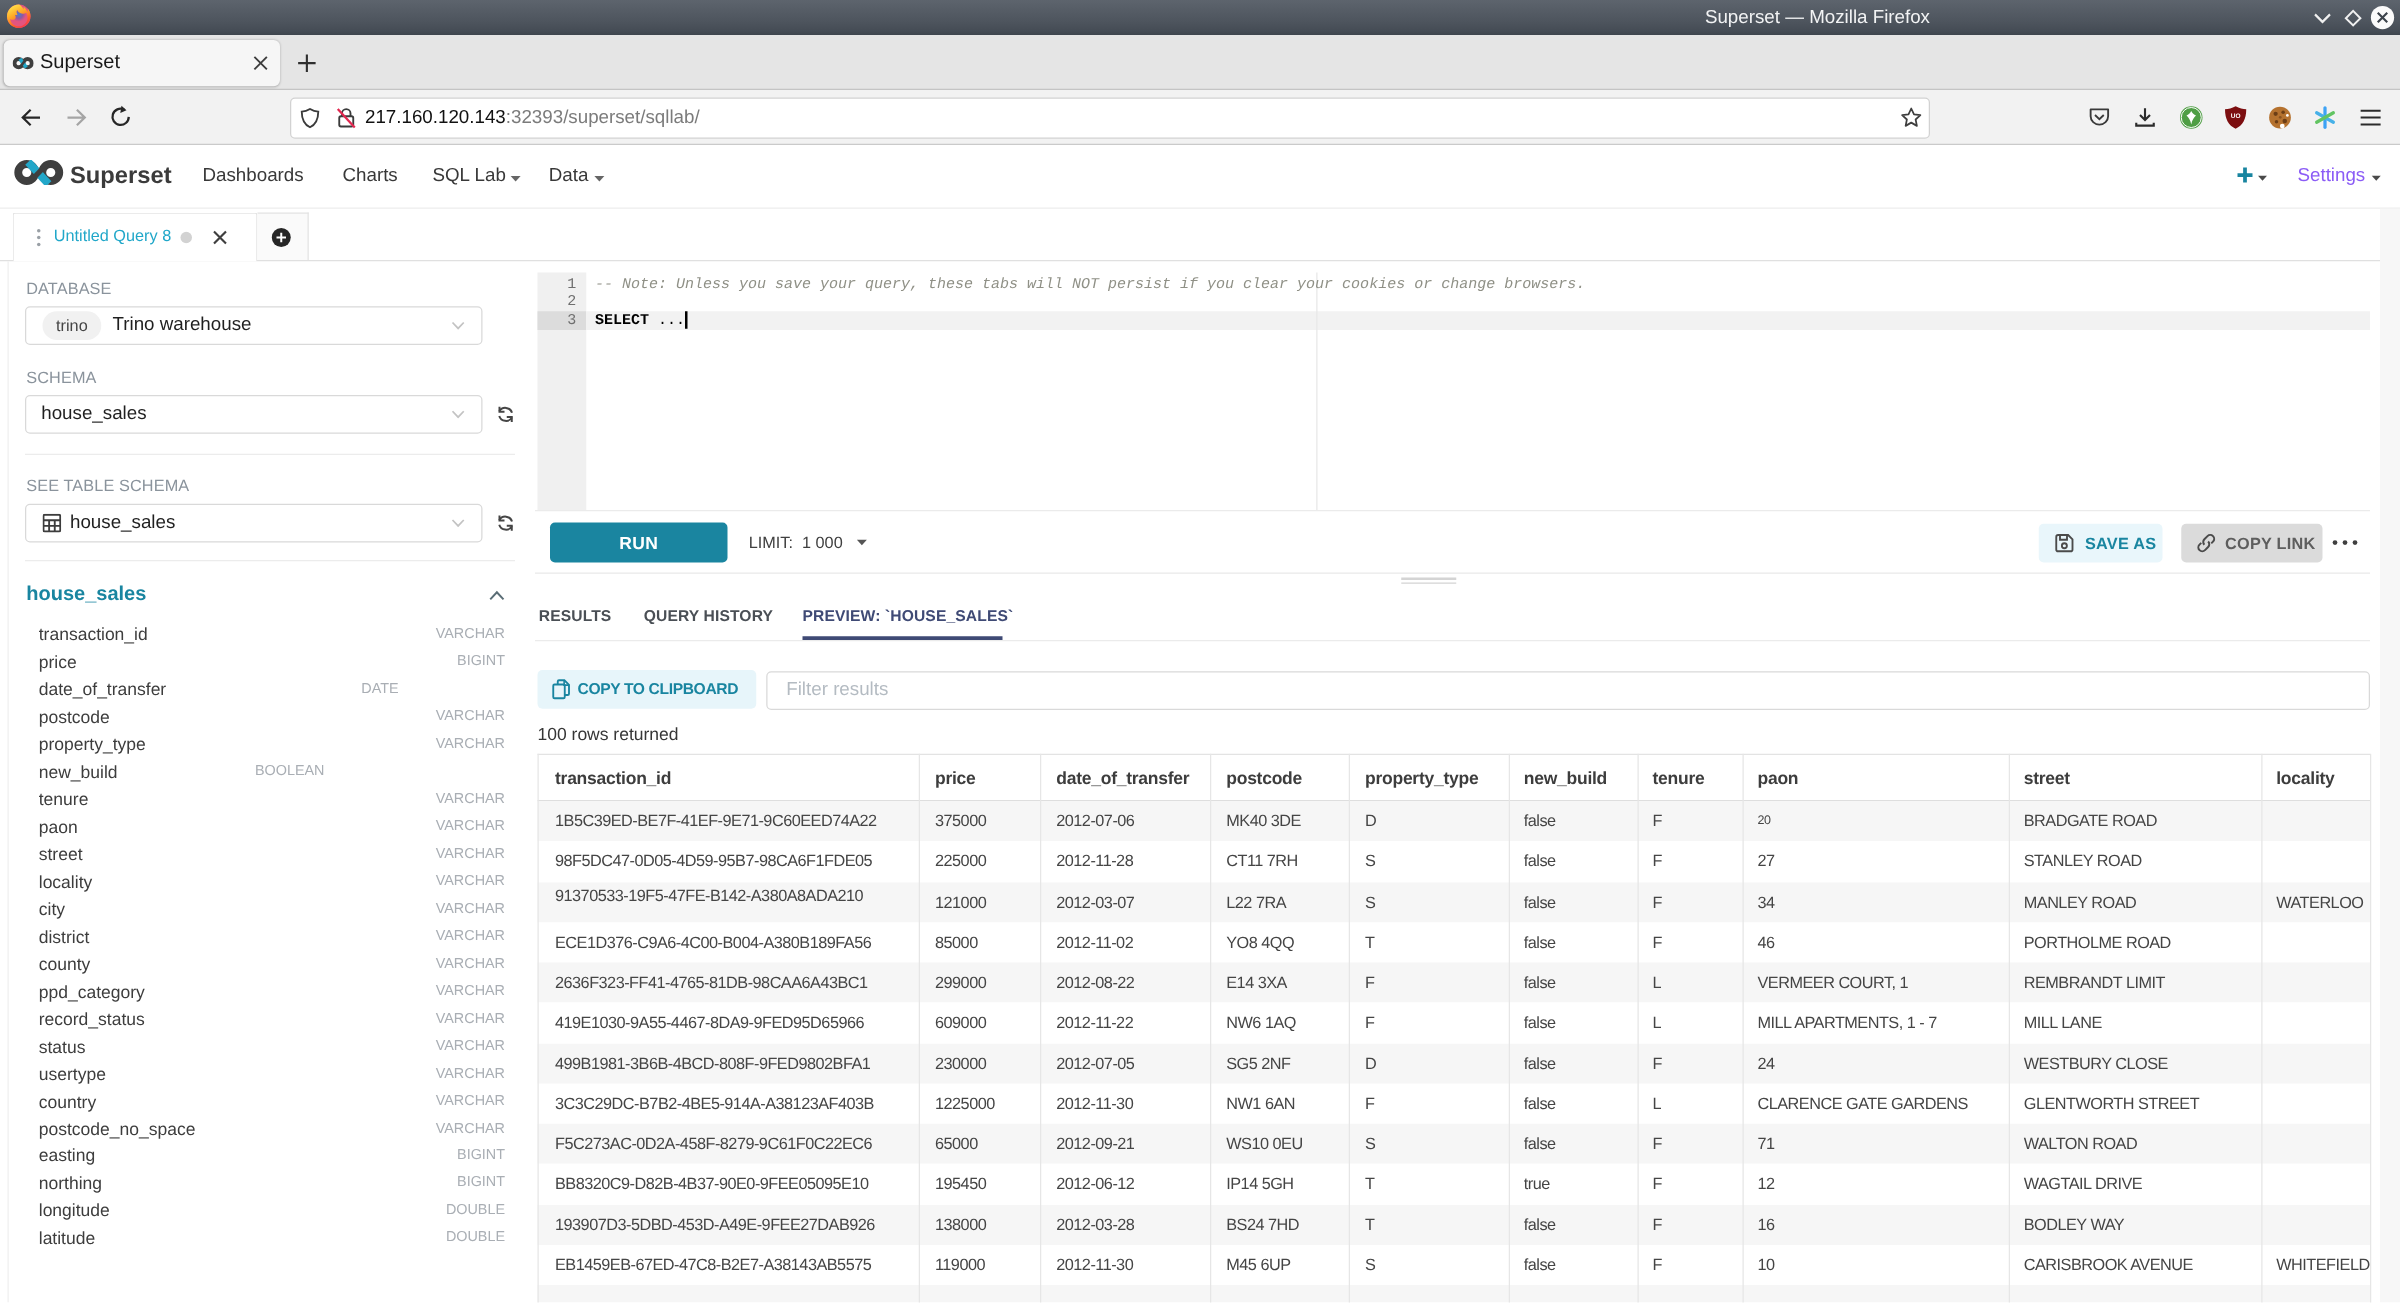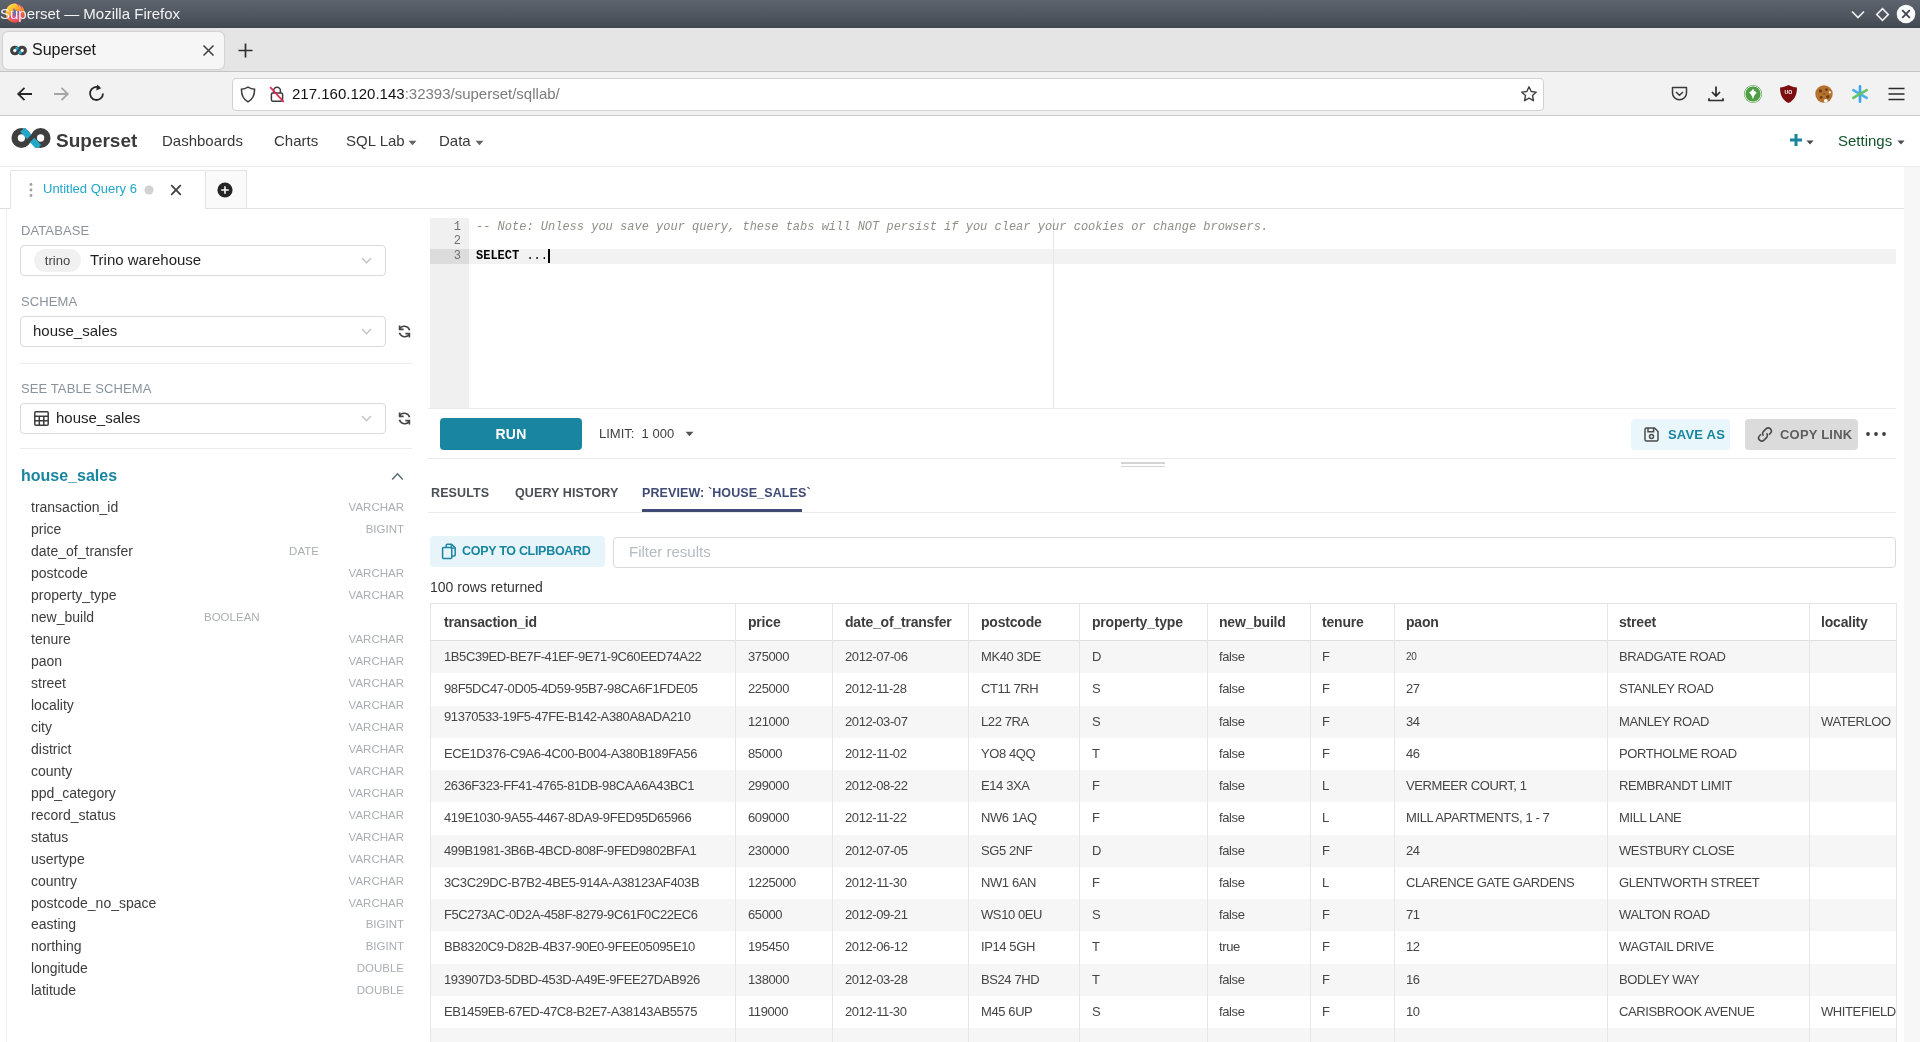--- a/index.html
+++ b/index.html
@@ -19,21 +19,21 @@
 <linearGradient id="ffo" x1="0.2" y1="0" x2="0.75" y2="1">
 <stop offset="0" stop-color="#ffe94d"></stop>
         <stop offset="0.4" stop-color="#ffa927"></stop>
         <stop offset="0.75" stop-color="#ff5b28"></stop>
         <stop offset="1" stop-color="#f0325c"></stop>
       </linearGradient>
     </defs>
 <circle cx="11" cy="11" r="9.4" fill="url(#ffg)"></circle>
 <path d="M11 1.6 C6 1.6 1.6 5.8 1.6 11 C1.6 16.4 5.9 20.4 11 20.4 C16.3 20.4 20.4 16 20.4 11 C20.4 8.5 19.5 6.2 18.1 4.6 C18.5 5.9 18.3 7 17.8 7.4 C17.3 5.6 16.2 4.2 14.8 3.3 C15.1 4.1 15.1 4.9 14.8 5.2 C13.6 3 11.8 1.6 11 1.6 Z M16.9 8.2 C17.6 9.3 18 10.7 18 12.1 C18 15.8 15 19 11.1 19 C7.4 19 4.6 16.4 4.1 13.1 C5.4 14.2 7.2 14 8 13.1 C8.9 12.1 8.6 10.9 8 9.9 C8.8 10.1 9.5 10 10 9.5 C9.1 8.3 9 6.9 9.8 5.9 C10.3 7.3 11.7 8.4 13.3 8.8 C15 9.2 16.2 8.9 16.9 8.2 Z" fill="url(#ffo)"></path>
 </svg>
-<div class="a" style="left:0;top:0;width:1544px;height:28px;line-height:28px;text-align:left;font-size:15px;color:#f2f3f4">Superset — Mozilla Firefox</div>
+<div class="a" style="left:0;top:0;width:1544px;height:28px;line-height:28px;text-align:right;font-size:15px;color:#f2f3f4">Superset — Mozilla Firefox</div>
 <svg class="a" style="left:1850px;top:8px" width="16" height="13" viewBox="0 0 16 13">
     <path d="M2 3.5 L8 9.5 L14 3.5" fill="none" stroke="#f0f0f0" stroke-width="1.7"></path>
   </svg>
 <svg class="a" style="left:1875px;top:7px" width="15" height="15" viewBox="0 0 15 15">
     <rect x="3.4" y="3.4" width="8.2" height="8.2" fill="none" stroke="#f0f0f0" stroke-width="1.6" transform="rotate(45 7.5 7.5)"></rect>
   </svg>
 <svg class="a" style="left:1896px;top:4px" width="20" height="20" viewBox="0 0 20 20">
     <circle cx="10" cy="10" r="9.3" fill="#fbfbfb"></circle>
     <path d="M6.2 6.2 L13.8 13.8 M13.8 6.2 L6.2 13.8" stroke="#3c434b" stroke-width="1.7"></path>
   </svg>
@@ -134,40 +134,40 @@
   </svg>
 <svg class="a" style="left:475px;top:140px" width="9" height="6" viewBox="0 0 9 6">
     <path d="M0.5 0.8 L4.5 5.2 L8.5 0.8 Z" fill="#666"></path>
   </svg>
 <svg class="a" style="left:1789px;top:133px" width="14" height="14" viewBox="0 0 14 14">
     <path d="M7 1 V13 M1 7 H13" stroke="#1985a0" stroke-width="3"></path>
   </svg>
 <svg class="a" style="left:1806px;top:140px" width="8" height="5" viewBox="0 0 8 5">
     <path d="M0.4 0.6 L4 4.6 L7.6 0.6 Z" fill="#4a4a4a"></path>
   </svg>
-<div class="a" style="left:1838px;top:116px;height:51px;line-height:50px;font-size:15px;color:#14532d">Settings</div>
+<div class="a" style="left:1838px;top:116px;height:51px;line-height:50px;font-size:15px;color:#8b5cf6">Settings</div>
 <svg class="a" style="left:1897px;top:140px" width="8" height="5" viewBox="0 0 8 5">
     <path d="M0.4 0.6 L4 4.6 L7.6 0.6 Z" fill="#4a4a4a"></path>
   </svg>
 <div class="a" style="left:0;top:208px;width:1920px;height:1px;background:#e0e0e0"></div>
 <div class="a" style="left:6px;top:209px;width:1px;height:833px;background:#f0f0f0"></div>
 <div class="a" style="left:206px;top:170px;width:41px;height:38px;background:#fafafa;border:1px solid #e4e4e4;border-bottom:none;border-left:none"></div>
 <svg class="a" style="left:217px;top:182px" width="16" height="16" viewBox="0 0 16 16">
     <circle cx="8" cy="8" r="7.6" fill="#262626"></circle>
     <path d="M8 4.2 V11.8 M4.2 8 H11.8" stroke="#fff" stroke-width="1.6"></path>
   </svg>
 <div class="a" style="left:10px;top:170px;width:196px;height:39px;background:#fff;border:1px solid #e4e4e4;border-bottom:none;border-radius:2px 2px 0 0"></div>
 <svg class="a" style="left:28px;top:182px" width="6" height="16" viewBox="0 0 6 16">
     <g fill="#9aa0a6">
       <circle cx="3" cy="2.5" r="1.4"></circle>
       <circle cx="3" cy="8" r="1.4"></circle>
       <circle cx="3" cy="13.5" r="1.4"></circle>
     </g>
   </svg>
-<div class="a" style="left:43px;top:170px;height:39px;line-height:38px;font-size:13px;color:#20a7c9">Untitled Query 6</div>
+<div class="a" style="left:43px;top:170px;height:39px;line-height:38px;font-size:13px;color:#20a7c9">Untitled Query 8</div>
 <svg class="a" style="left:144px;top:185px" width="10" height="10" viewBox="0 0 10 10">
     <circle cx="5" cy="5" r="4.6" fill="#d2d2d2"></circle>
   </svg>
 <svg class="a" style="left:170px;top:184px" width="12" height="12" viewBox="0 0 12 12">
     <path d="M1.2 1.2 L10.8 10.8 M10.8 1.2 L1.2 10.8" stroke="#3f3f3f" stroke-width="1.7"></path>
   </svg>
 <div class="a" style="left:21px;top:223px;font-size:13px;color:#8a939c;letter-spacing:0.1px">DATABASE</div>
 <div class="a" style="left:20px;top:245px;width:366px;height:31px;background:#fff;border:1px solid #d9d9d9;border-radius:4px"></div>
 <div class="a" style="left:34px;top:249px;width:47px;height:23px;background:#f1f1f1;border-radius:11.5px;text-align:center;line-height:23px;font-size:13px;color:#454545">trino</div>
 <div class="a" style="left:90px;top:245px;height:31px;line-height:30px;font-size:15px;color:#1f1f1f">Trino warehouse</div>

